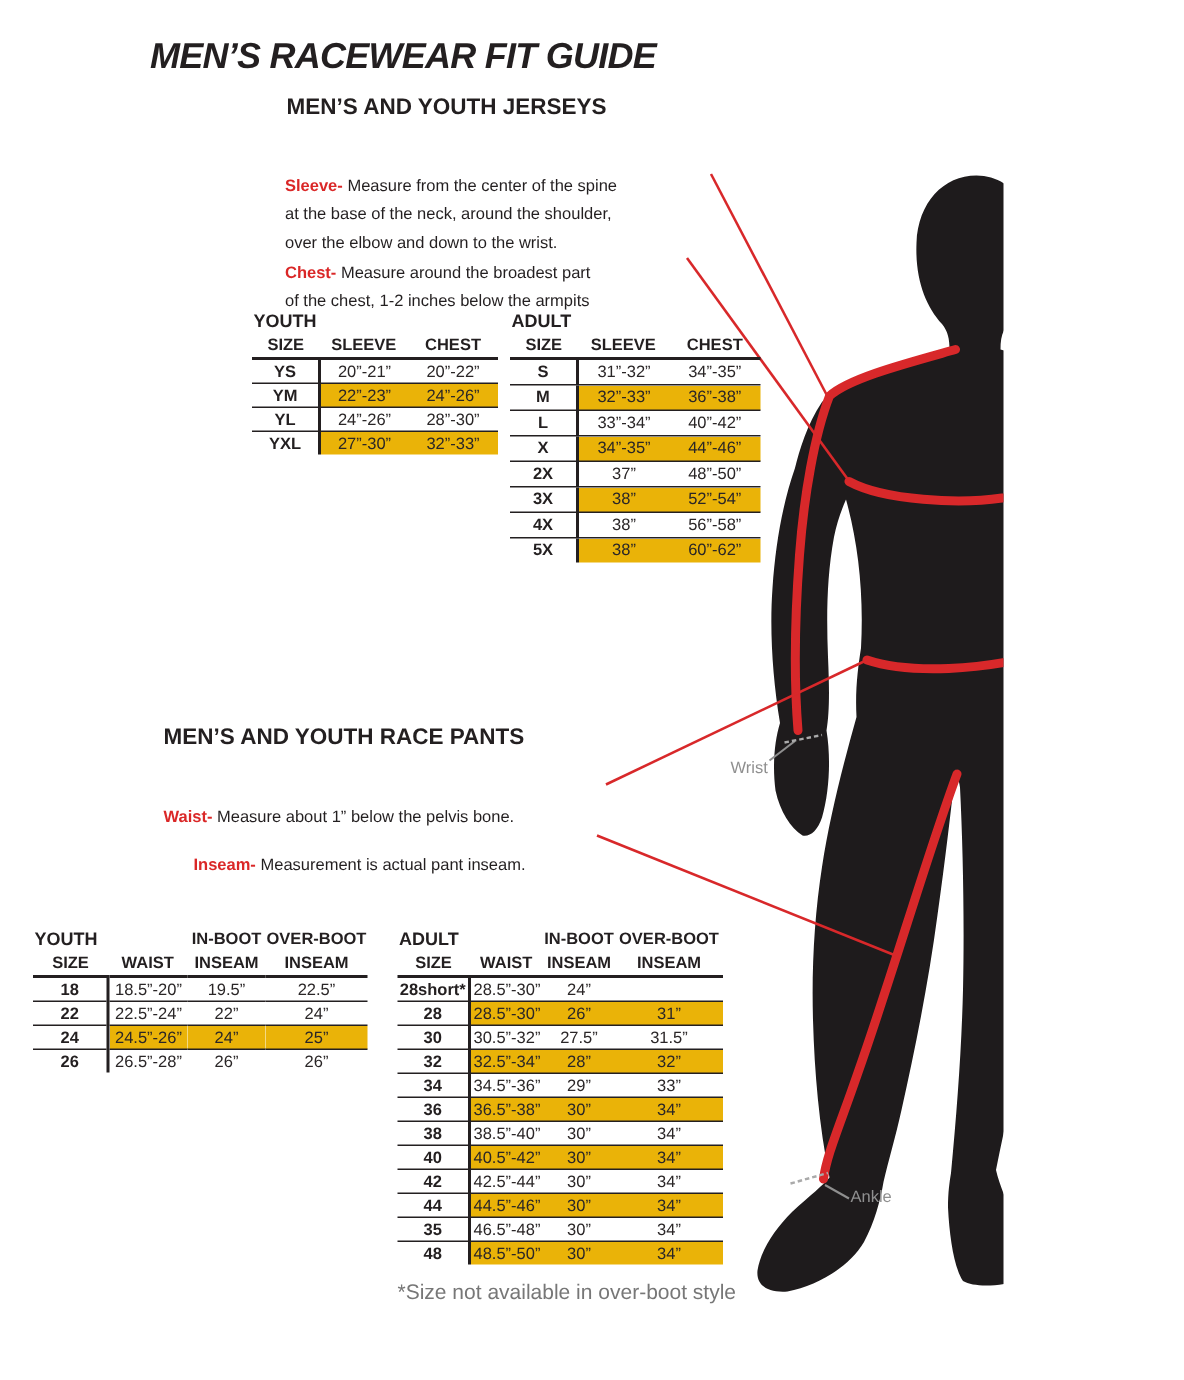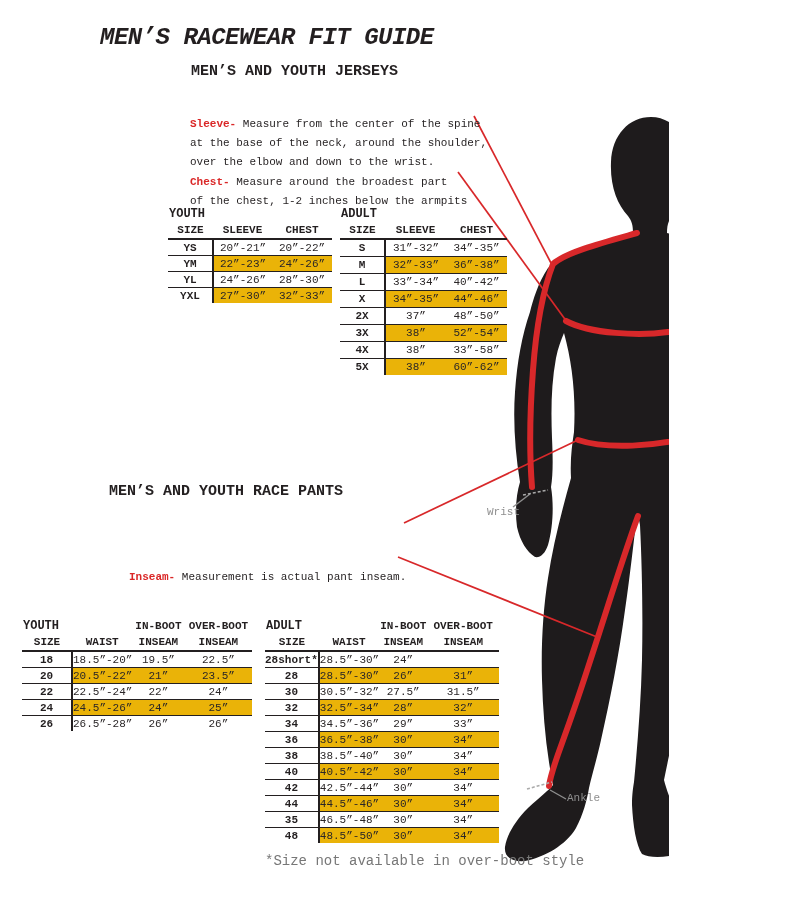--- a/index.html
+++ b/index.html
@@ -1,18 +1,18 @@
 <!DOCTYPE html>
 <html><head>
 <meta charset="utf-8">
 <style>
   html,body{margin:0;padding:0;background:#fff;}
   .canvas{
     position:relative;width:669px;height:920px;overflow:hidden;background:#fff;
-    font-family:Liberation Mono, monospace;color:#231f20;
+    font-family:Liberation Sans, sans-serif;color:#231f20;
   }
   .abs{position:absolute;}
   .page-title{
     left:100px;top:24px;font-size:24px;font-weight:bold;font-style:italic;
     letter-spacing:-0.5px;color:#231f20;white-space:nowrap;
   }
   .section-heading{font-size:15px;font-weight:bold;color:#231f20;white-space:nowrap;}
   .jerseys-heading{left:191px;top:63px;}
   .pants-heading{left:109px;top:483px;}
   .def{font-size:11px;line-height:19px;color:#231f20;margin-top:25px;}
@@ -224,33 +224,34 @@
             <td class="col-2">48”-50”</td>
           </tr>
           <tr class="shade">
             <td class="col-0">3X</td>
             <td class="col-1">38”</td>
             <td class="col-2">52”-54”</td>
           </tr>
           <tr>
             <td class="col-0">4X</td>
             <td class="col-1">38”</td>
-            <td class="col-2">33”-58”</td>
+            <td class="col-2">56”-58”</td>
           </tr>
           <tr class="shade">
             <td class="col-0">5X</td>
             <td class="col-1">38”</td>
             <td class="col-2">60”-62”</td>
           </tr>
         </tbody>
       </table>
     </div>
 
   <div class="abs section-heading pants-heading">MEN’S AND YOUTH RACE PANTS</div>
 
+  <p class="abs def waist-def"><span class="term">Waist-</span> <span class="dtext">Measure about 1” below the pelvis bone.</span></p>
 
   <p class="abs def inseam-def"><span class="term">Inseam-</span> <span class="dtext">Measurement is actual pant inseam.</span></p>
 
   <div class="abs tablewrap pants-youth">
       <table>
         <thead>
           <tr class="head-row head-row-0">
             <th class="col-0">YOUTH</th>
             <th class="col-1"></th>
             <th class="col-2">IN-BOOT</th>
@@ -262,26 +263,20 @@
             <th class="col-2">INSEAM</th>
             <th class="col-3">INSEAM</th>
           </tr>
         </thead>
         <tbody>
           <tr>
             <td class="col-0">18</td>
             <td class="col-1">18.5”-20”</td>
             <td class="col-2">19.5”</td>
             <td class="col-3">22.5”</td>
-          </tr>
-          <tr class="shade">
-            <td class="col-0">20</td>
-            <td class="col-1">20.5”-22”</td>
-            <td class="col-2">21”</td>
-            <td class="col-3">23.5”</td>
           </tr>
           <tr>
             <td class="col-0">22</td>
             <td class="col-1">22.5”-24”</td>
             <td class="col-2">22”</td>
             <td class="col-3">24”</td>
           </tr>
           <tr class="shade">
             <td class="col-0">24</td>
             <td class="col-1">24.5”-26”</td>

